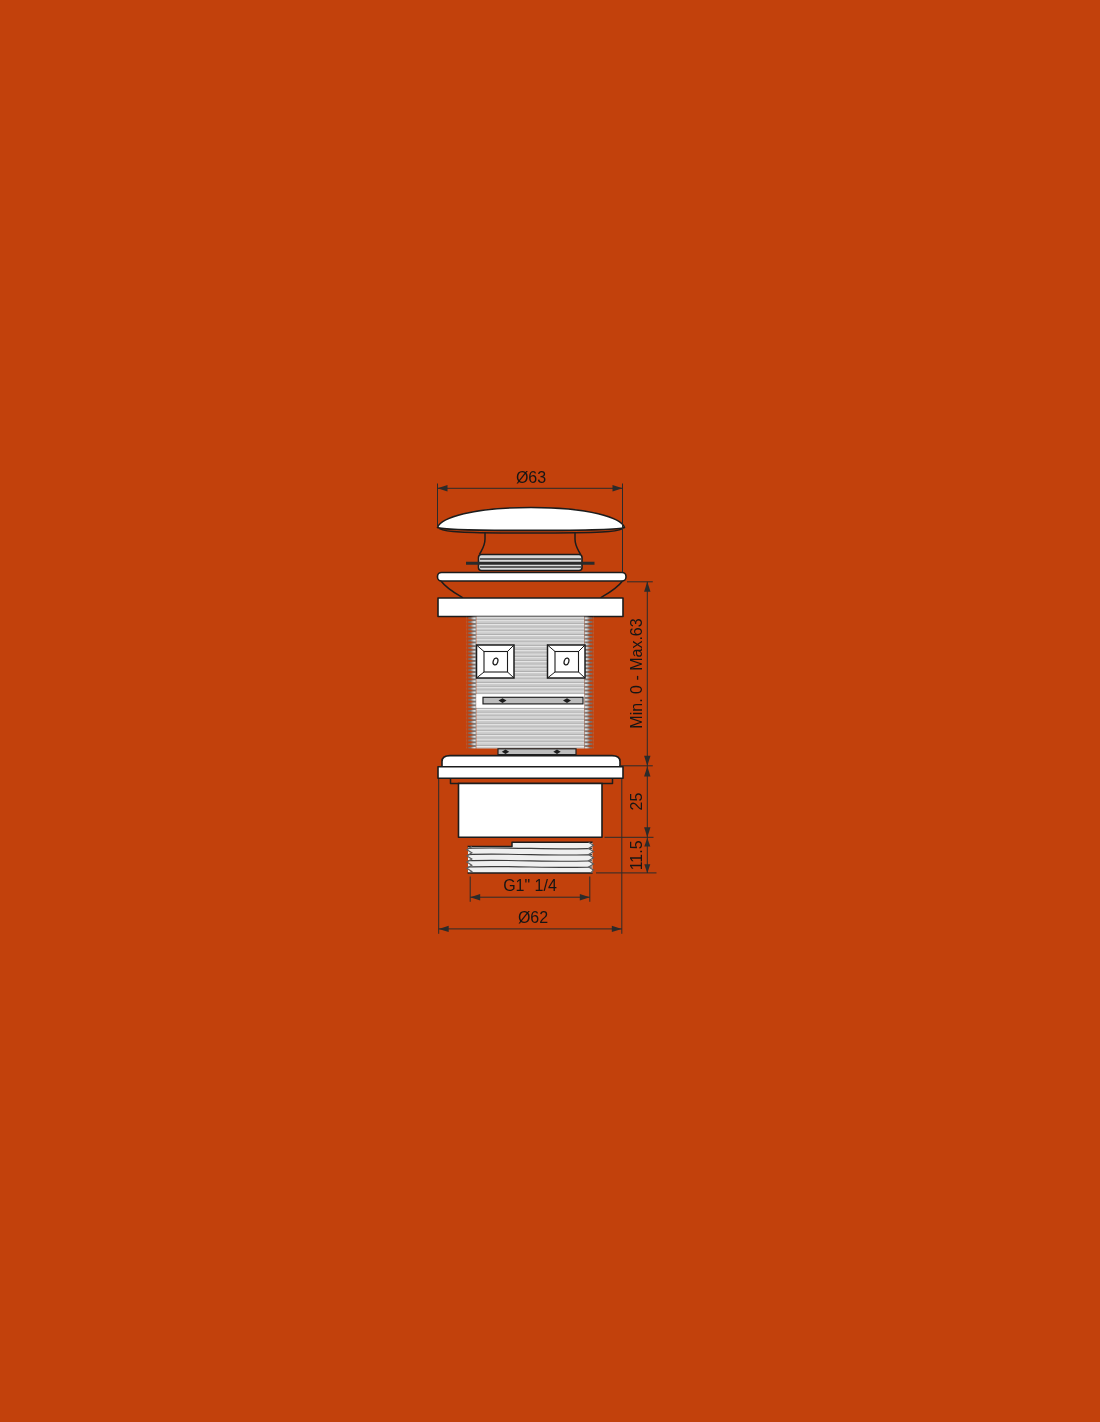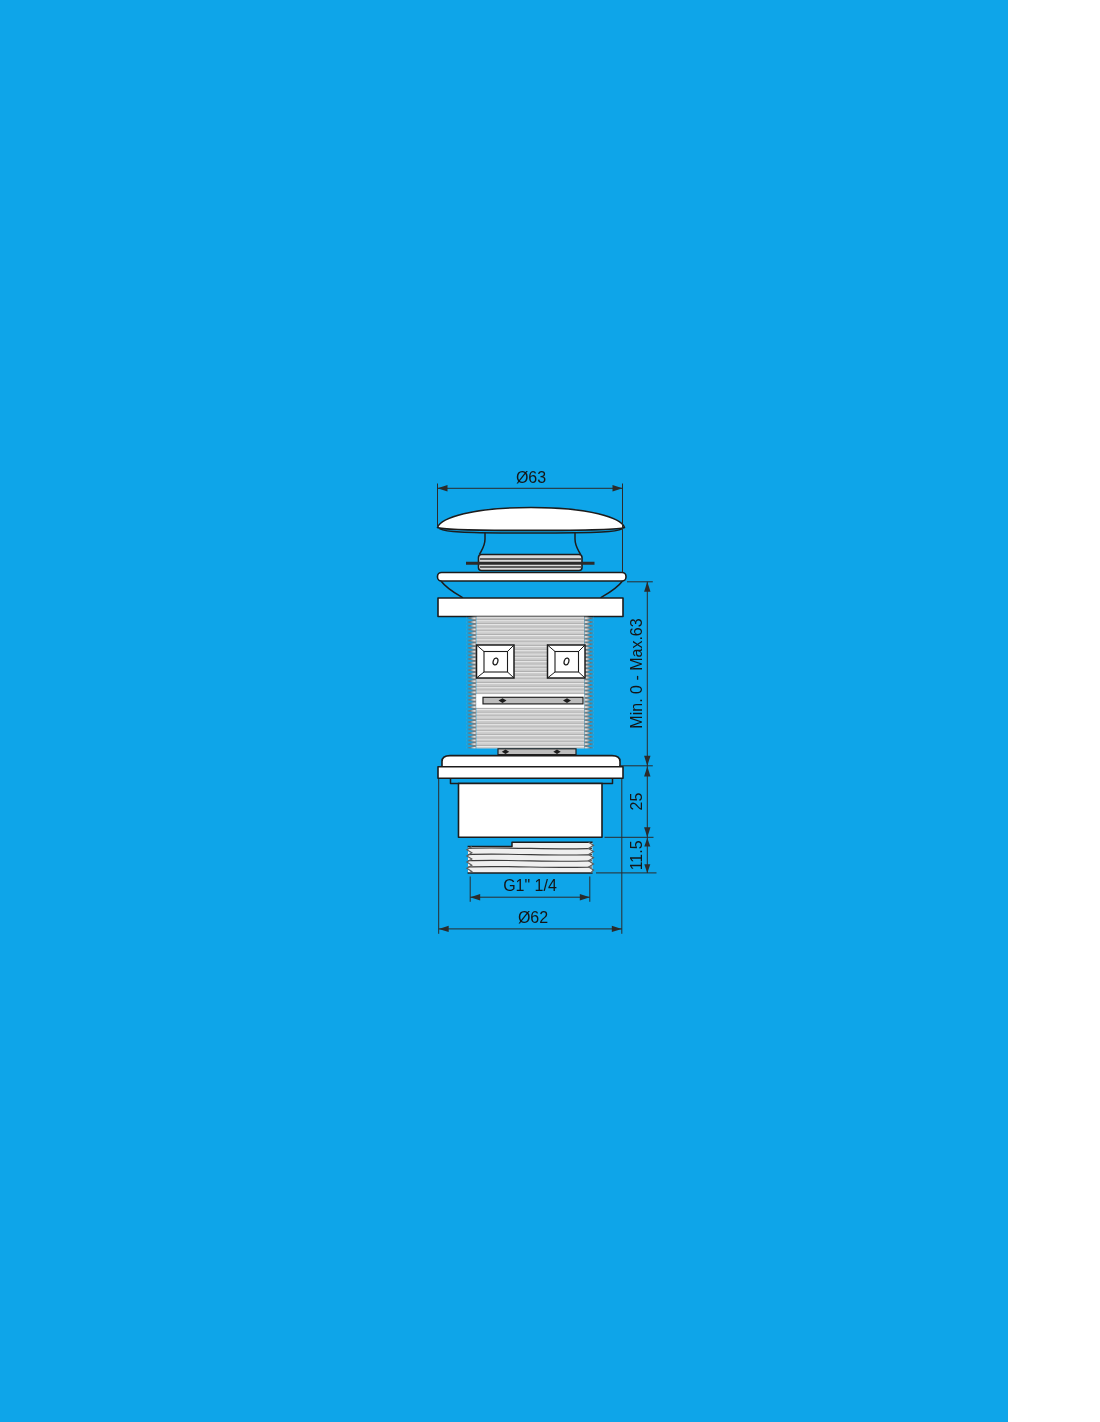--- a/index.html
+++ b/index.html
@@ -1,16 +1,16 @@
 <!DOCTYPE html>
 <html><head>
 <meta charset="utf-8">
 <style>
   html,body{margin:0;padding:0;background:#ffffff;}
-  .stage{position:relative;width:1008px;height:1422px;background:#0ea5e9;overflow:hidden;}
+  .stage{position:relative;width:1100px;height:1422px;background:#c2410c;overflow:hidden;}
   svg{display:block;}
   .part{fill:#ffffff;stroke:#1c1c1c;stroke-width:1.6;stroke-linejoin:round;}
   .partline{fill:none;stroke:#1c1c1c;stroke-width:1.5;stroke-linejoin:round;}
   .coil{fill:none;stroke:#3c3c3c;stroke-width:1.15;}
   .zig{fill:none;stroke:#5e5e5e;stroke-width:1.2;stroke-linejoin:miter;}
   .dim{fill:none;stroke:#2b2b2b;stroke-width:1;}
   .arrow{fill:#2b2b2b;stroke:none;}
   .seal{fill:#bdbdbd;stroke:#222222;stroke-width:1.2;}
   .marker{fill:#1c1c1c;stroke:none;}
   .dim-text{font-family:"Liberation Sans","DejaVu Sans",sans-serif;font-size:16px;fill:#151515;}

